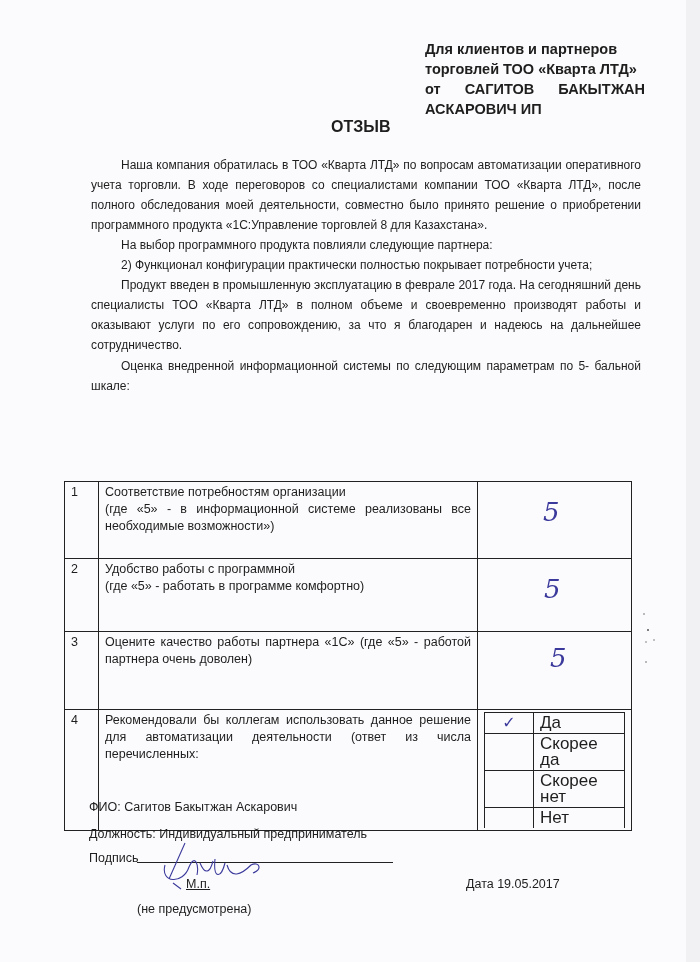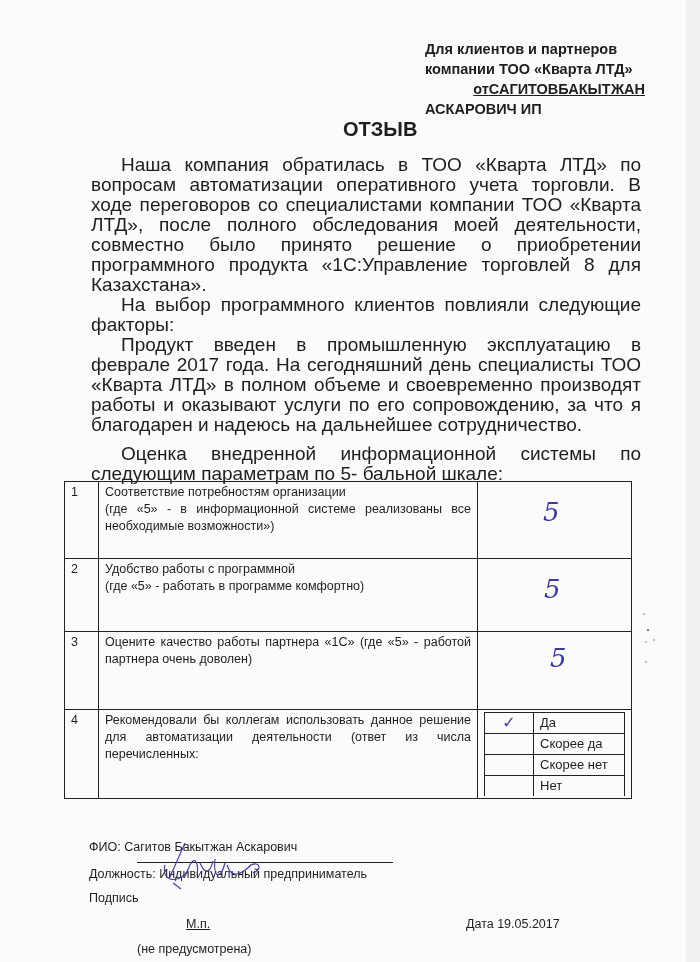--- a/index.html
+++ b/index.html
@@ -4,66 +4,67 @@
 <style>
   html, body { margin: 0; padding: 0; }
   body {
     width: 700px; height: 962px; background: #fbfbfd; position: relative; overflow: hidden;
     font-family: "Liberation Sans", "DejaVu Sans", sans-serif; color: #1e1e1e;
   }
   .page-edge { position: absolute; top: 0; right: 0; width: 14px; height: 962px; background: #f1f1f4; }
   .abs { position: absolute; }
   .addressee { left: 425px; top: 39px; width: 220px; font-weight: bold; font-size: 14.5px; line-height: 20px; }
   .addressee .line { white-space: nowrap; }
-  .addressee .spread { display: flex; justify-content: flex-end; text-decoration: underline; }
-  .title { left: 343px; top: 118px; font-weight: bold; font-size: 20px; }
-  .body-text { left: 91px; width: 550px; font-size: 19px; line-height: 20px; }
+  .addressee .spread { display: flex; justify-content: space-between; }
+  .title { left: 331px; top: 118px; font-weight: bold; font-size: 16px; }
+  .body-text { left: 91px; width: 550px; font-size: 12px; line-height: 20px; }
   .p { text-align: justify; text-align-last: left; }
   .indent { text-indent: 30px; }
   table.rating {
     position: absolute; left: 64px; top: 481px; width: 568px; border-collapse: collapse;
     font-size: 12.5px; line-height: 17px;
   }
   table.rating td { border: 1.5px solid #222; vertical-align: top; padding: 2px 6px; }
   td.num { width: 21px; }
   td.q { width: 366px; text-align: justify; }
   td.ans { position: relative; padding: 0; }
   .hand { position: absolute; color: #3b3a9c; font-family: "DejaVu Serif", serif; font-style: italic; font-size: 26px; }
   .opts { width: 100%; border-collapse: collapse; }
-  .opts td { border: none; border-bottom: 1.2px solid #222; padding: 0 6px; height: 16px; font-size: 13px; line-height: 16px; }
+  .opts td { border: none; border-bottom: 1.2px solid #222; padding: 0 6px; height: 16px; font-size: 17px; line-height: 16px; }
   .opts tr:last-child td { border-bottom: none; }
   .opts td.chk { width: 36px; border-right: 1.2px solid #222; text-align: center; color: #3b3a9c; font-size: 16px; }
-  .footer-line { left: 89px; font-size: 12.5px; margin-top: 40px; }
+  .footer-line { left: 89px; font-size: 12.5px; }
   .sig-underline { left: 137px; top: 861px; width: 256px; border-bottom: 1px solid #222; height: 1px; }
   .signature { left: 155px; top: 835px; }
   .dots { right: 40px; top: 610px; width: 20px; height: 60px; }
 </style>
 </head>
 <body>
 
 <div class="page-edge"></div>
 
 <div class="abs addressee">
   <div class="line">Для клиентов и партнеров</div>
-  <div class="line">компании ТОО «Кварта ЛТД»</div>
+  <div class="line">торговлей ТОО «Кварта ЛТД»</div>
   <div class="line spread">
     <span>от</span>
     <span>САГИТОВ</span>
     <span>БАКЫТЖАН</span>
   </div>
   <div class="line">АСКАРОВИЧ ИП</div>
 </div>
 
 <div class="abs title">ОТЗЫВ</div>
 
 <div class="abs body-text" style="top:155px;">
   <div class="p indent">Наша компания обратилась в ТОО «Кварта ЛТД» по вопросам автоматизации оперативного учета торговли. В ходе переговоров со специалистами компании ТОО «Кварта ЛТД», после полного обследования моей деятельности, совместно было принято решение о приобретении программного продукта «1С:Управление торговлей 8 для Казахстана».</div>
-  <div class="p indent">На выбор программного клиентов повлияли следующие факторы:</div>
+  <div class="p indent">На выбор программного продукта повлияли следующие партнера:</div>
+  <div class="p indent">2) Функционал конфигурации практически полностью покрывает потребности учета;</div>
   <div class="p indent">Продукт введен в промышленную эксплуатацию в феврале 2017 года. На сегодняшний день специалисты ТОО «Кварта ЛТД» в полном объеме и своевременно производят работы и оказывают услуги по его сопровождению, за что я благодарен и надеюсь на дальнейшее сотрудничество.</div>
-  <div class="p indent" style="margin-top:9px;">Оценка внедренной информационной системы по следующим параметрам по 5- бальной шкале:</div>
+  <div class="p indent" style="margin-top:1px;">Оценка внедренной информационной системы по следующим параметрам по 5- бальной шкале:</div>
 </div>
 
 <table class="rating">
   <tbody>
       <tr style="height:77px;">
     <td class="num">1</td>
     <td class="q">
       <div>Соответствие потребностям организации</div>
       <div>(где «5» - в информационной системе реализованы все необходимые возможности»)</div>
     </td>

